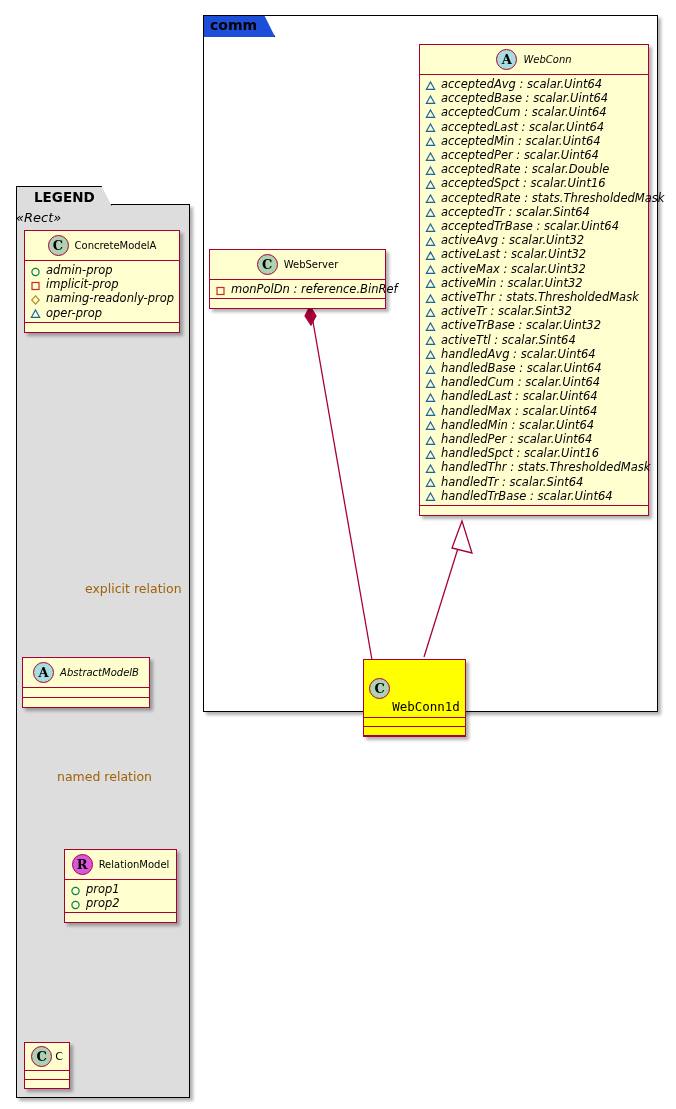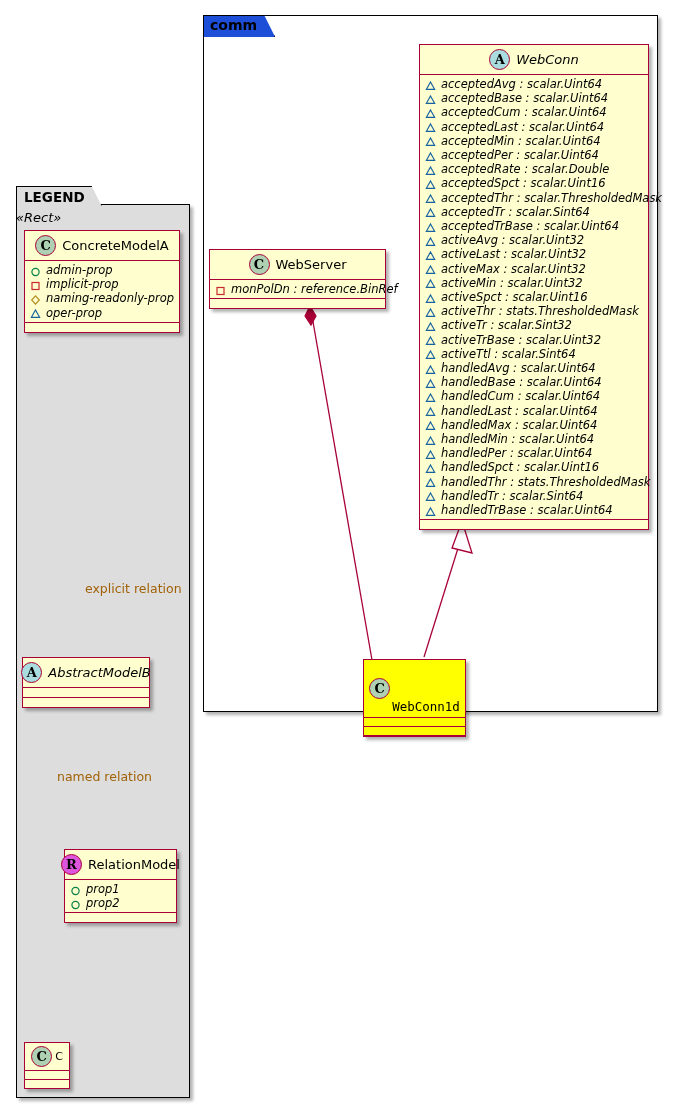--- a/index.html
+++ b/index.html
@@ -7,21 +7,21 @@
        font-family:"DejaVu Sans","Liberation Sans",sans-serif;
        -webkit-font-smoothing:antialiased;}
   #stage{position:absolute;left:0;top:0;width:676px;height:1109px;overflow:hidden;}
   svg.layer{position:absolute;left:0;top:0;width:676px;height:1109px;pointer-events:none;}
 
   
   .umlbox{position:absolute;box-sizing:border-box;border:1px solid #A80036;
           background:#FEFECE;box-shadow:3px 3px 3px rgba(0,0,0,0.30);}
   .umlhdr{display:flex;align-items:center;justify-content:center;gap:6px;
           padding:4px 8px;border-bottom:1px solid #A80036;}
-  .umlname{font-size:13px;color:#000;white-space:nowrap;}
+  .umlname{font-size:10px;color:#000;white-space:nowrap;}
   .italic{font-style:italic;}
   .umlsec{border-bottom:1px solid #A80036;padding:2px 5px;}
   .umlsec:last-child{border-bottom:none;}
   .umlsec.empty{height:9px;padding:0;}
   .attr{font-size:11.5px;color:#000;line-height:14.2px;white-space:nowrap;
         display:flex;align-items:center;gap:5px;font-style:italic;}
   .attr .txt{position:relative;top:0px;}
 
   
   .badge{width:19px;height:19px;border-radius:50%;flex:0 0 19px;
@@ -45,21 +45,21 @@
                 font-weight:bold;color:#000;white-space:nowrap;
                 clip-path:polygon(0 0,calc(100% - 11px) 0,100% 100%,0 100%);
                 padding-right:17px;}
 
   
   #legend-body{position:absolute;left:16px;top:204px;width:174px;height:894px;
                box-sizing:border-box;border:1.4px solid #000;background:#DDDDDD;
                box-shadow:3px 3px 3px rgba(0,0,0,0.30);}
   #legend-tab{position:absolute;left:16px;top:186px;height:20px;box-sizing:border-box;
               background:#DDDDDD;border:1.4px solid #000;border-bottom:none;
-              padding:0 7px;font-size:13.5px;font-weight:bold;color:#000;
+              padding:0 17px;font-size:13.5px;font-weight:bold;color:#000;
               display:flex;align-items:center;white-space:nowrap;
               clip-path:polygon(0 0,calc(100% - 10px) 0,100% 100%,0 100%);
               padding-right:16px;}
   #legend-stereo{position:absolute;left:16px;top:210px;width:172px;
                  text-align:left;font-size:13px;font-style:italic;color:#000;}
 
   
   .edgelabel{position:absolute;font-size:12.5px;color:#a16207;white-space:nowrap;
              background:transparent;text-align:right;}
 
@@ -268,21 +268,21 @@
             </svg>
           </span>
           <span class="txt">acceptedSpct : scalar.Uint16</span>
         </div>
         <div class="attr">
           <span class="vis">
             <svg width="11" height="11" viewBox="0 0 11 11">
               <polygon points="5.5,2 9.6,9.3 1.4,9.3" fill="none" stroke="#1763A0" stroke-width="1.2"></polygon>
             </svg>
           </span>
-          <span class="txt">acceptedThr : scalar.ThresholdedMask</span>
+          <span class="txt">acceptedRate : stats.ThresholdedMask</span>
         </div>
         <div class="attr">
           <span class="vis">
             <svg width="11" height="11" viewBox="0 0 11 11">
               <polygon points="5.5,2 9.6,9.3 1.4,9.3" fill="none" stroke="#1763A0" stroke-width="1.2"></polygon>
             </svg>
           </span>
           <span class="txt">acceptedTr : scalar.Sint64</span>
         </div>
         <div class="attr">
@@ -317,28 +317,20 @@
           </span>
           <span class="txt">activeMax : scalar.Uint32</span>
         </div>
         <div class="attr">
           <span class="vis">
             <svg width="11" height="11" viewBox="0 0 11 11">
               <polygon points="5.5,2 9.6,9.3 1.4,9.3" fill="none" stroke="#1763A0" stroke-width="1.2"></polygon>
             </svg>
           </span>
           <span class="txt">activeMin : scalar.Uint32</span>
-        </div>
-        <div class="attr">
-          <span class="vis">
-            <svg width="11" height="11" viewBox="0 0 11 11">
-              <polygon points="5.5,2 9.6,9.3 1.4,9.3" fill="none" stroke="#1763A0" stroke-width="1.2"></polygon>
-            </svg>
-          </span>
-          <span class="txt">activeSpct : scalar.Uint16</span>
         </div>
         <div class="attr">
           <span class="vis">
             <svg width="11" height="11" viewBox="0 0 11 11">
               <polygon points="5.5,2 9.6,9.3 1.4,9.3" fill="none" stroke="#1763A0" stroke-width="1.2"></polygon>
             </svg>
           </span>
           <span class="txt">activeThr : stats.ThresholdedMask</span>
         </div>
         <div class="attr">

